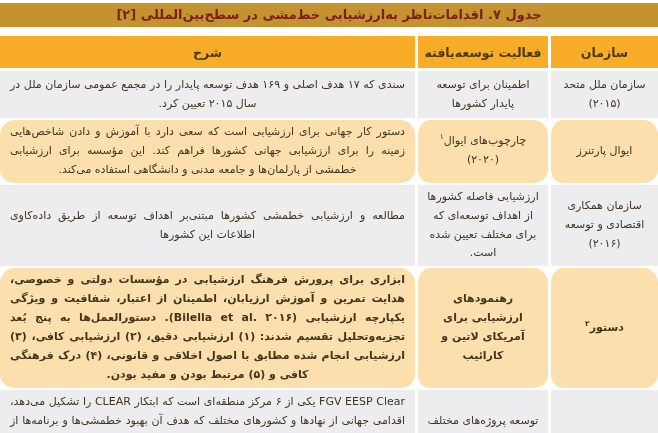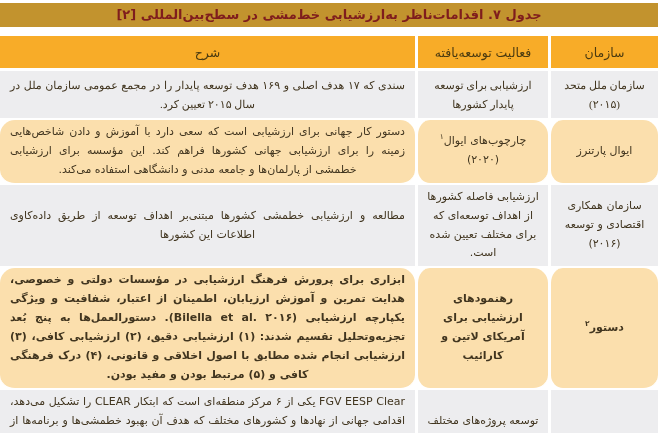--- a/index.html
+++ b/index.html
@@ -35,21 +35,21 @@
     table-layout: fixed;
     direction: rtl;
   }
   col.c-org  { width: 110px; }
   col.c-act  { width: 133px; }
   col.c-desc { width: 415px; }
   th {
     background: #f8ac28;
     color: #4a3a10;
     font-size: 12.5px;
-    font-weight: normal;
+    font-weight: bold;
     height: 28px;
     padding: 2px 4px;
     border-bottom: 3px solid #ffffff;
     text-align: center;
     vertical-align: middle;
   }
   td {
     font-size: 11px;
     line-height: 1.72;
     padding: 3px 8px;
@@ -60,21 +60,21 @@
   th:not(:last-child), td:not(:last-child) {
     border-inline-end: 3px solid #ffffff;
   }
   tr.row-gray td { background: #ededef; }
   tr.row-warm td { background: #fbdfad; border-radius: 15px; }
   td.cell-desc {
     text-align: justify;
     text-align-last: center;
     padding: 3px 10px;
   }
-  tr.r0 td { height: 41px; font-family: Liberation Serif, serif; }
+  tr.r0 td { height: 41px; }
   tr.r1 td { height: 54px; }
   tr.r2 td { height: 48px; }
   tr.r3 td { height: 85px; font-weight: bold; }
   tr.r4 td { height: 120px; }
   sup {
     font-size: 7.5px;
     line-height: 0;
     vertical-align: super;
   }
 </style>
@@ -95,21 +95,21 @@
       <tr>
         <th>سازمان</th>
         <th>فعالیت توسعه‌یافته</th>
         <th>شرح</th>
       </tr>
     </thead>
     <tbody>
 
       <tr class="row-gray r0">
         <td class="cell-org"><span>سازمان ملل متحد (۲۰۱۵)</span><sup></sup></td>
-        <td class="cell-act"><span>ارزشیابی برای توسعه پایدار کشورها</span><sup></sup><span></span></td>
+        <td class="cell-act"><span>اطمینان برای توسعه پایدار کشورها</span><sup></sup><span></span></td>
         <td class="cell-desc">سندی که ۱۷ هدف اصلی و ۱۶۹ هدف توسعه پایدار را در مجمع عمومی سازمان ملل در سال ۲۰۱۵ تعیین کرد.</td>
       </tr>
 
       <tr class="row-warm r1">
         <td class="cell-org"><span>ایوال پارتنرز</span><sup></sup></td>
         <td class="cell-act"><span>چارچوب‌های ایوال</span><sup>۱</sup><span> (۲۰۲۰)</span></td>
         <td class="cell-desc">دستور کار جهانی برای ارزشیابی است که سعی دارد با آموزش و دادن شاخص‌هایی زمینه را برای ارزشیابی جهانی کشورها فراهم کند. این مؤسسه برای ارزشیابی خطمشی از پارلمان‌ها و جامعه مدنی و دانشگاهی استفاده می‌کند.</td>
       </tr>
 
       <tr class="row-gray r2">

